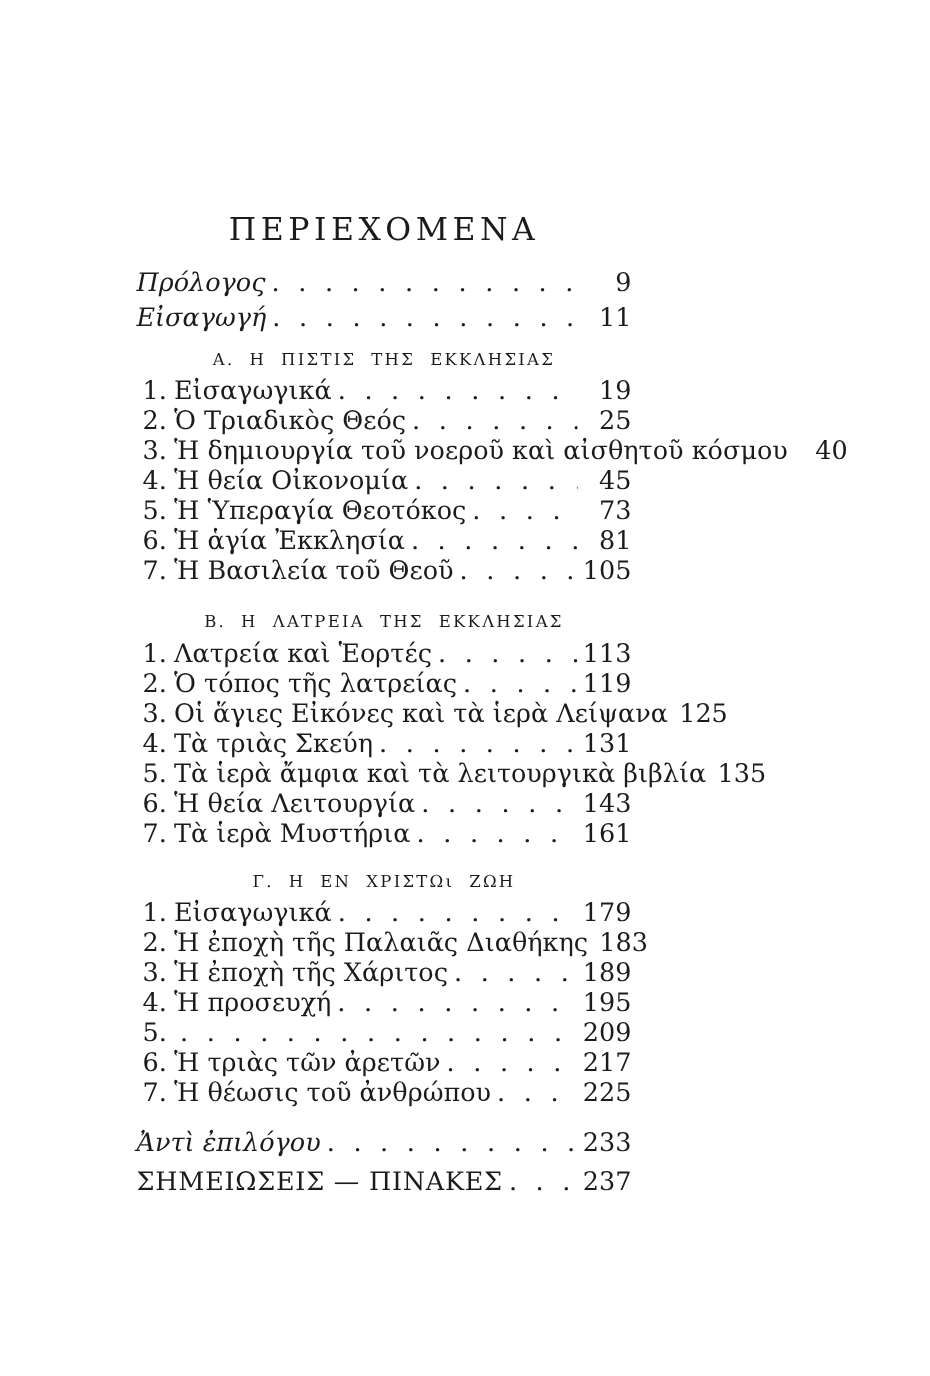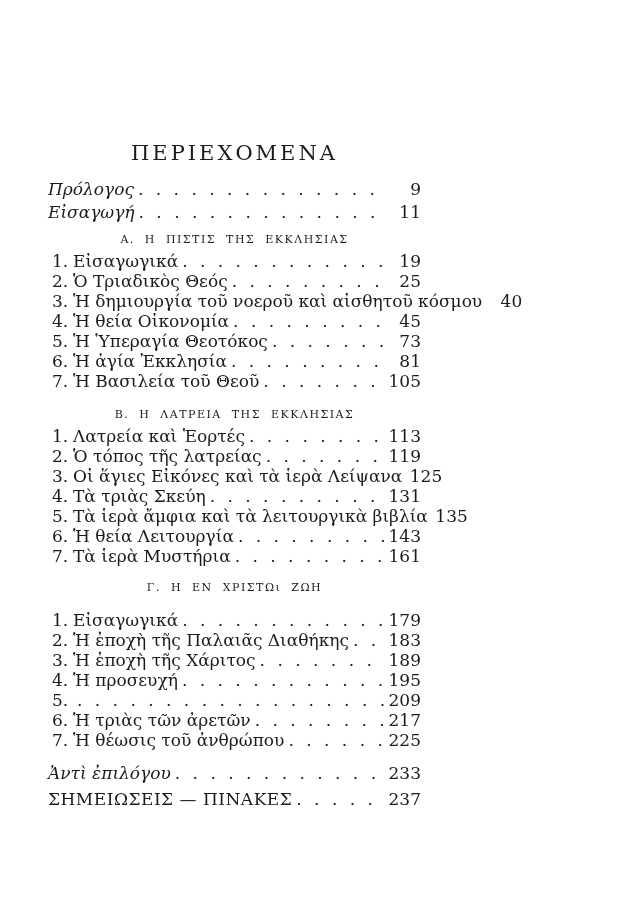--- a/index.html
+++ b/index.html
@@ -11,21 +11,21 @@
     width: 620px;
     height: 917px;
     overflow: hidden;
     font-family: "DejaVu Serif", "Liberation Serif", serif;
     color: #1b1b1b;
   }
   .page {
     box-sizing: border-box;
     width: 508px;
     height: 917px;
-    padding: 140px 87px 0 48px;
+    padding: 140px 87px 0 91px;
     background: #ffffff;
   }
   .contents-title {
     margin: 0;
     text-align: center;
     font-size: 21px;
     font-weight: normal;
     letter-spacing: 3px;
     word-spacing: 2px;
     line-height: 26px;
@@ -66,21 +66,21 @@
     margin: 0;
     text-align: center;
     font-size: 11px;
     font-weight: normal;
     letter-spacing: 1.5px;
     word-spacing: 5px;
     line-height: 20px;
   }
   .section-a { margin-top: 6px; margin-bottom: 1px; }
   .section-b { margin-top: 14px; margin-bottom: 1px; }
-  .section-c { margin-top: 12px; margin-bottom: 12px; }
+  .section-c { margin-top: 12px; margin-bottom: 1px; }
   .back-block { margin-top: 12px; }
   .back-block .row + .row { margin-top: 3px; }
 </style>
 </head>
 <body>
 
 <div class="page">
 
   <h1 class="contents-title">ΠΕΡΙΕΧΟΜΕΝΑ</h1>
 

